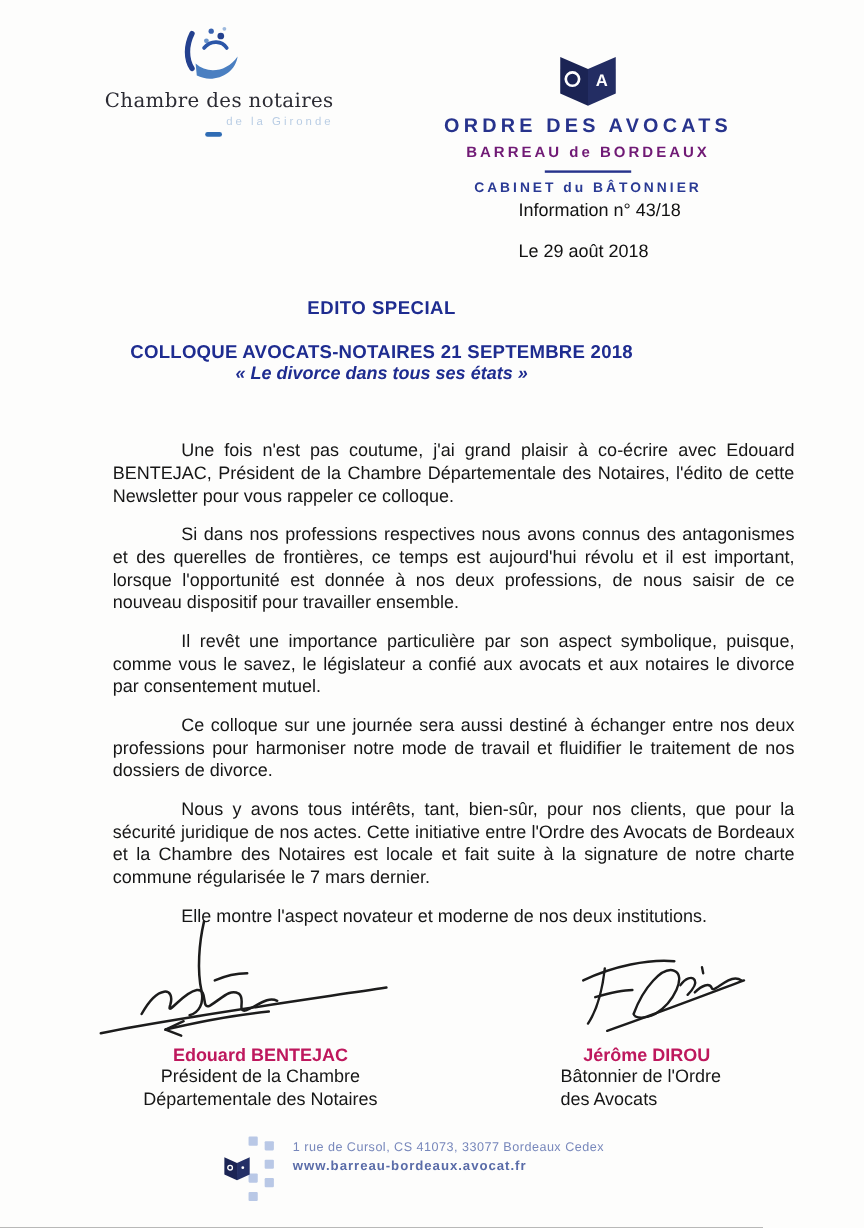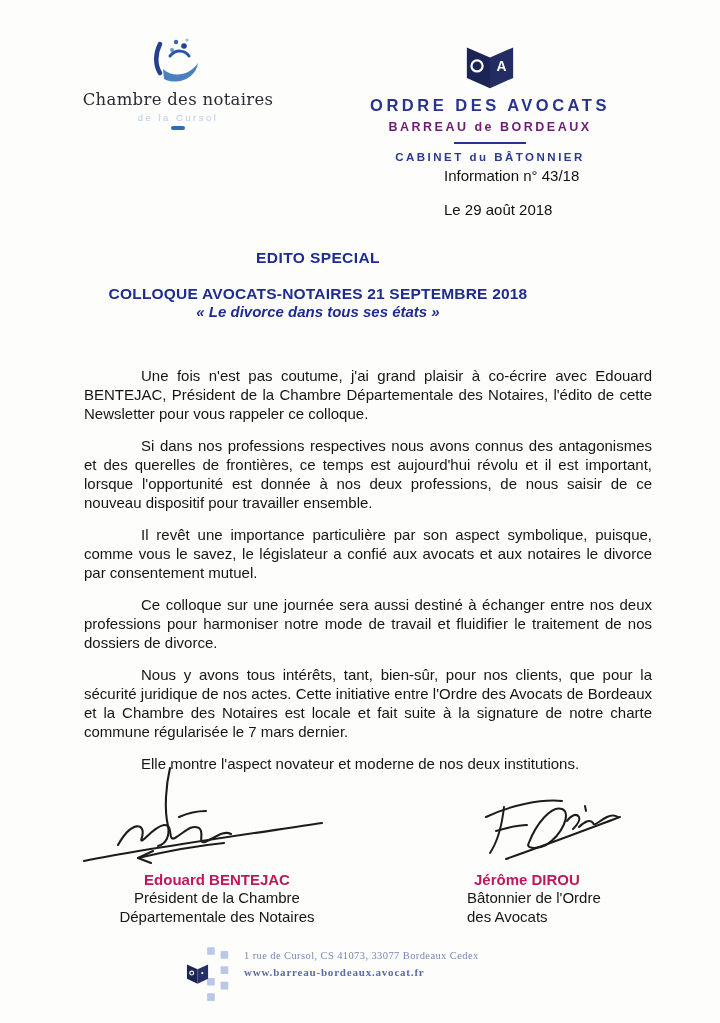--- a/index.html
+++ b/index.html
@@ -3,81 +3,81 @@
 <meta charset="utf-8">
 <style>
   * { margin:0; padding:0; box-sizing:border-box; }
   html,body { background:#888; }
   .page {
     position:relative; width:720px; height:1023px; margin:0 auto;
     background:#fdfdfc; overflow:hidden;
     font-family:"Liberation Sans", sans-serif; color:#1a1a1a;
   }
   
-  .notaires-block { position:absolute; left:78px; top:36px; width:200px; text-align:center; }
+  .notaires-block { position:absolute; left:78px; top:20px; width:200px; text-align:right; }
   .notaires-icon { display:block; margin:0 auto 2px; }
   .notaires-name { font-family:"DejaVu Serif", serif; font-size:16.5px; color:#2b2b33; letter-spacing:.3px; }
   .notaires-sub { font-size:9.5px; letter-spacing:2.5px; color:#b9cde4; margin-top:3px; }
   .notaires-dash { width:14px; height:4px; background:#2f6cb4; border-radius:2px; margin:3px auto 0; }
 
   .avocats-block { position:absolute; left:362px; top:40px; width:256px; text-align:center; color:#27338c; }
   .oa-icon { display:block; margin:0 auto 6px; }
   .avocats-line1 { font-size:16.5px; font-weight:bold; letter-spacing:3.5px; color:#27338c; }
   .avocats-line2 { font-size:12.5px; font-weight:bold; letter-spacing:2.5px; margin-top:5px; color:#701a75; }
   .avocats-rule { width:72px; height:2px; background:#27338c; margin:8px auto 7px; }
   .avocats-line3 { font-size:11.5px; font-weight:bold; letter-spacing:2.5px; color:#2a3a94; }
 
   
   .info-block { position:absolute; left:432px; top:167px; font-size:15px; color:#111; }
-  .info-line { margin-bottom:17px;margin-left:12px; }
+  .info-line { margin-bottom:17px; }
 
   
   .titles { position:absolute; left:0; top:249px; width:636px; text-align:center; color:#1e2c90; }
   .title-edito { font-size:15.5px; font-weight:bold; letter-spacing:.4px; }
   .title-colloque { font-size:15.5px; font-weight:bold; margin-top:18px; letter-spacing:.2px; }
   .title-subject { font-size:15px; font-weight:bold; font-style:italic; }
 
   
-  .body-text { position:absolute; left:84px; top:366px; width:568px; font-size:15px; line-height:19px; text-align:justify; color:#161616; }
+  .body-text { position:absolute; left:94px; top:366px; width:568px; font-size:15px; line-height:19px; text-align:justify; color:#161616; }
   .body-text p { text-indent:57px; margin-bottom:13px; }
 
   
   .signatures { position:absolute; left:82px; top:765px; width:568px; height:180px; }
   .sig-left-svg { position:absolute; left:0px; top:0px; }
   .sig-right-svg { position:absolute; left:384px; top:22px; }
   .sig-col-left { position:absolute; left:0px; top:106px; width:270px; text-align:center; }
   .sig-col-right { position:absolute; left:385px; top:106px; width:230px; text-align:left; }
   .sig-name { font-size:15px; font-weight:bold; color:#be185d; }
   .sig-role { font-size:15px; line-height:19px; color:#161616; }
-  .sig-col-right .sig-name { padding-left:7px; }
+  .sig-col-right .sig-name { padding-left:7px;margin-left:12px; }
 
   
   .footer { position:absolute; left:186px; top:944px; display:flex; align-items:flex-start; }
   .footer-logo { margin-right:10px; margin-top:2px; }
-  .footer-lines { padding-top:4px;font-family:Liberation Serif, serif; }
+  .footer-lines { padding-top:4px; }
   .footer-line { font-size:10.5px; line-height:16px; color:#7787bb; letter-spacing:.4px; }
   .footer-site { font-size:11px; line-height:17px; font-weight:bold; color:#5a6ca8; letter-spacing:.8px; }
 </style>
 </head>
 <body>
 
 <div class="page">
 
   <div class="notaires-block">
     <svg class="notaires-icon" width="70" height="52" viewBox="0 0 70 52">
       <path d="M17,8 C12,18 12,29 17,37" fill="none" stroke="#24418f" stroke-width="4.5" stroke-linecap="round"></path>
       <circle cx="33" cy="6" r="2.2" fill="#3a63b0"></circle>
       <circle cx="41" cy="10" r="2.8" fill="#24418f"></circle>
       <circle cx="29" cy="14" r="2" fill="#6b95cc"></circle>
       <circle cx="44" cy="4" r="1.6" fill="#9db9dd"></circle>
       <path d="M27,20 C33,13 42,14 46,20" fill="none" stroke="#2b56a8" stroke-width="3" stroke-linecap="round"></path>
       <path d="M20,33 C30,42 46,40 55,27 C53,42 35,50 21,43 Z" fill="#4a7fc1"></path>
     </svg>
     <div class="notaires-name">Chambre des notaires</div>
-    <div class="notaires-sub">de la Cursol</div>
+    <div class="notaires-sub">de la Gironde</div>
     <div class="notaires-dash"></div>
   </div>
 
   <div class="avocats-block">
     <svg class="oa-icon" width="58" height="50" viewBox="0 0 60 54">
       <polygon points="5,8 30,19 30,52 5,41" fill="#1b2454"></polygon>
       <polygon points="55,8 30,19 30,52 55,41" fill="#232d63"></polygon>
       <circle cx="16" cy="28" r="6" fill="none" stroke="#ffffff" stroke-width="2.4"></circle>
       <text x="37" y="34" font-size="15" font-weight="bold" fill="#ffffff" font-family="Liberation Sans, sans-serif">A</text>
     </svg>

